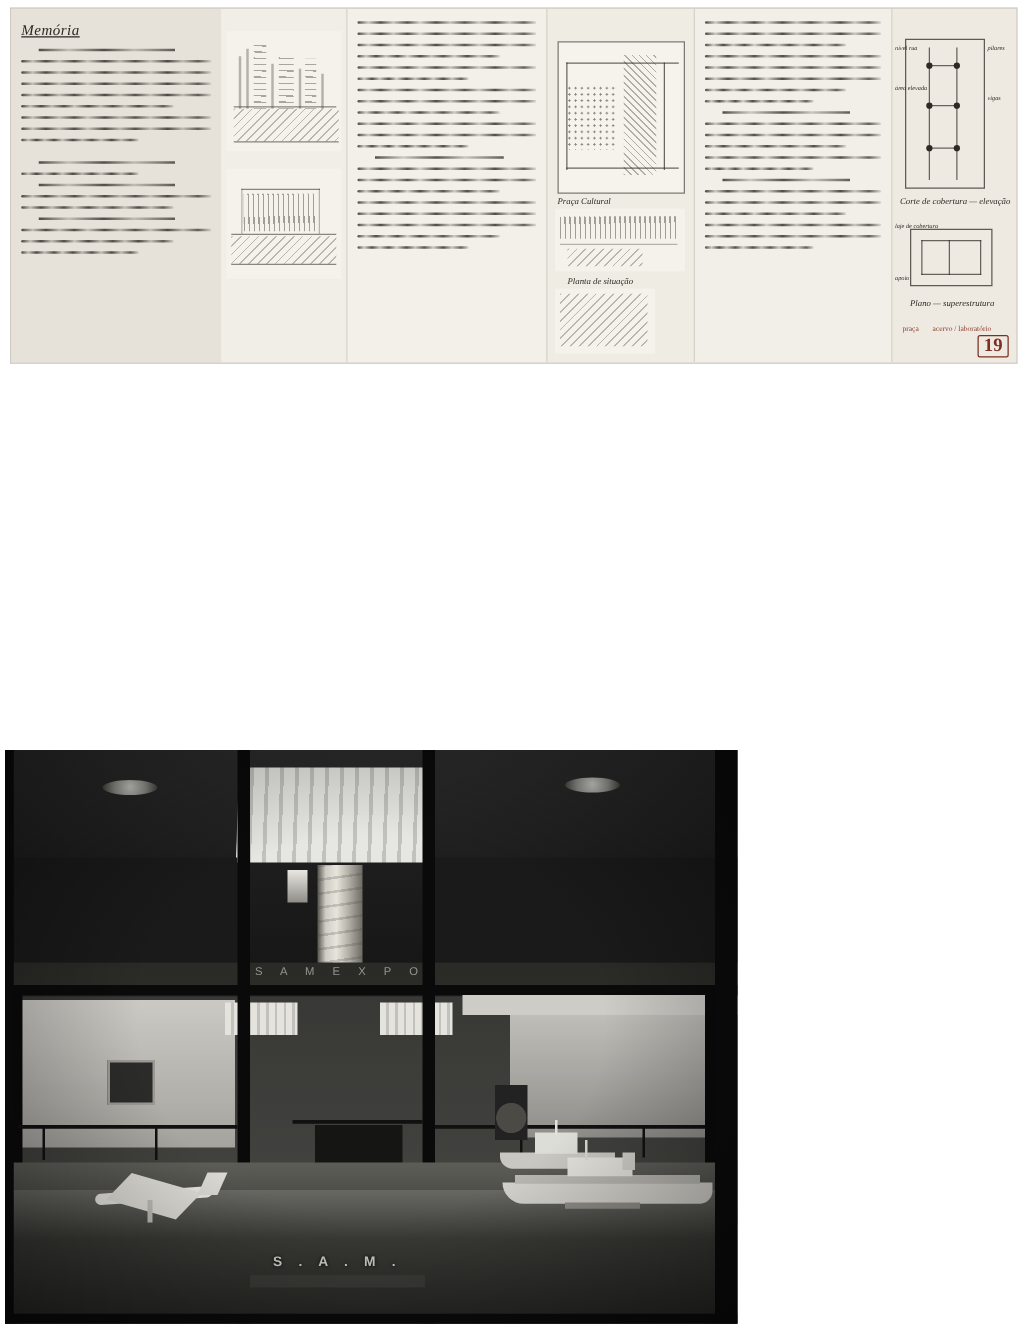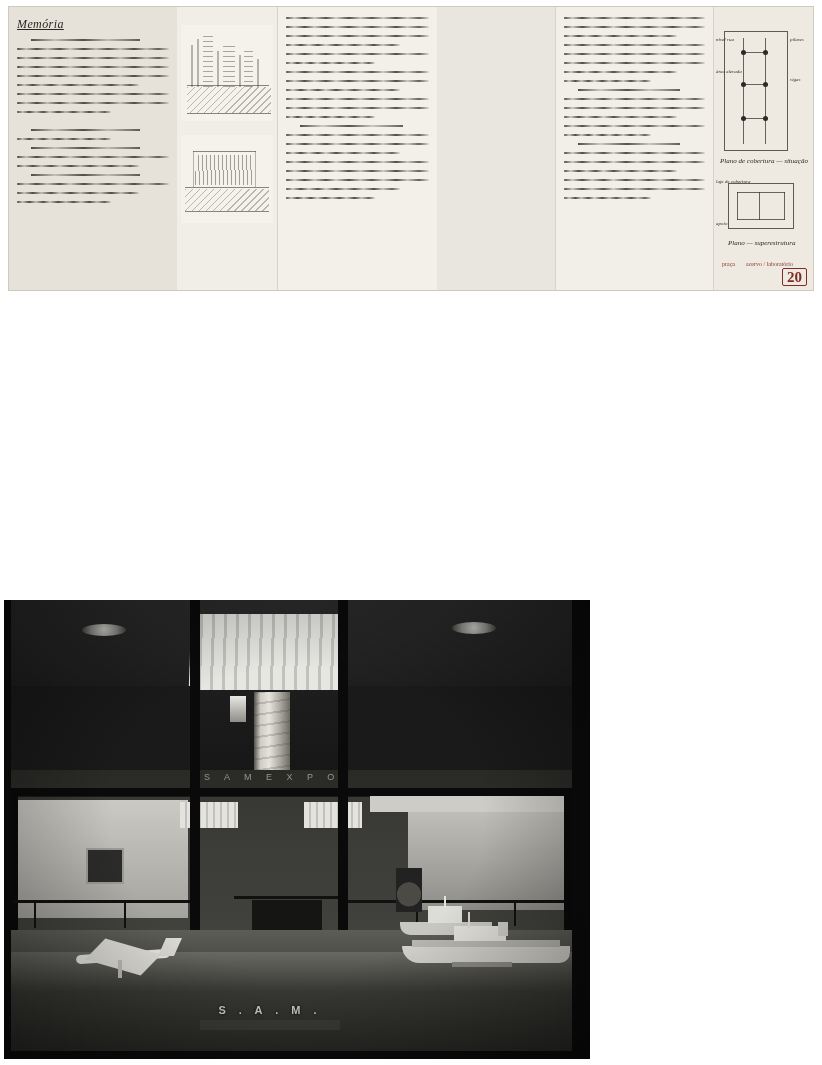--- a/index.html
+++ b/index.html
@@ -301,20 +301,40 @@
         <div class="line"></div>
         <div class="line mid"></div>
       <div class="line"></div>
         <div class="line"></div>
         <div class="line"></div>
       <div class="line mid"></div>
         <div class="line short"></div>
     </div>
   </div>
 
+  <div class="panel p4">
+    <div class="plan-box" style="left:8px; top:26px; width:100px; height:120px;">
+      <div class="dot-field" style="left:6px; top:34px; width:40px; height:52px;"></div>
+      <div class="plan-fill" style="left:52px; top:10px; width:26px; height:96px;"></div>
+      <div class="diag-line" style="left:6px; top:100px; width:90px; height:1px;"></div>
+      <div class="diag-line" style="left:6px; top:16px; width:90px; height:1px;"></div>
+      <div class="diag-line" style="left:84px; top:16px; width:1px; height:86px;"></div>
+      <div class="diag-line" style="left:6px; top:16px; width:1px; height:86px;"></div>
+    </div>
+    <div class="diag-cap" style="left:8px; top:150px;">Praça Cultural</div>
+    <div class="diag-cap" style="left:16px; top:214px;">Planta de situação</div>
+    <div class="sketch" style="left:6px; top:160px; width:104px; height:50px;">
+      <div class="sk-hatch" style="left:4px; top:6px; width:94px; height:18px;"></div>
+      <div class="sk-ink thin" style="left:4px; top:28px; width:94px; height:1px;"></div>
+      <div class="sk-diag" style="left:10px; top:32px; width:60px; height:14px;"></div>
+    </div>
+    <div class="sketch" style="left:6px; top:224px; width:80px; height:52px;">
+      <div class="sk-diag" style="left:4px; top:4px; width:70px; height:42px;"></div>
+    </div>
+  </div>
 
   <div class="panel p5">
     <div class="hw" style="top:10px;">
       <div class="line"></div>
         <div class="line"></div>
         <div class="line mid"></div>
       <div class="line"></div>
         <div class="line"></div>
         <div class="line"></div>
       <div class="line mid"></div>
@@ -347,37 +367,37 @@
       <div class="diag-node" style="left:16px; top:84px;"></div>
       <div class="diag-node" style="left:38px; top:84px;"></div>
       <div class="diag-line" style="left:18px; top:20px; width:22px; height:1px;"></div>
       <div class="diag-line" style="left:18px; top:52px; width:22px; height:1px;"></div>
       <div class="diag-line" style="left:18px; top:86px; width:22px; height:1px;"></div>
     </div>
     <div class="diag-label" style="left:2px; top:30px;">nível rua</div>
     <div class="diag-label" style="left:2px; top:62px;">área elevada</div>
     <div class="diag-label" style="left:76px; top:30px;">pilares</div>
     <div class="diag-label" style="left:76px; top:70px;">vigas</div>
-    <div class="diag-cap" style="left:6px; top:150px;">Plano de cobertura — situação</div>
+    <div class="diag-cap" style="left:6px; top:150px;">Corte de cobertura — elevação</div>
 
     <div class="diag-rect" style="left:14px; top:176px; width:64px; height:44px;">
       <div class="diag-line" style="left:8px; top:8px; width:48px; height:1px;"></div>
       <div class="diag-line" style="left:8px; top:8px; width:1px; height:28px;"></div>
       <div class="diag-line" style="left:55px; top:8px; width:1px; height:28px;"></div>
       <div class="diag-line" style="left:8px; top:35px; width:48px; height:1px;"></div>
       <div class="diag-line" style="left:30px; top:8px; width:1px; height:28px;"></div>
     </div>
     <div class="diag-label" style="left:2px; top:172px;">laje de cobertura</div>
     <div class="diag-label" style="left:2px; top:214px;">apoio</div>
     <div class="diag-cap" style="left:14px; top:232px;">Plano — superestrutura</div>
     <div class="red-mark" style="left:8px; top:254px;">praça</div>
     <div class="red-mark" style="left:32px; top:254px;">acervo / laboratório</div>
   </div>
 
-  <div class="sheet-number">20</div>
+  <div class="sheet-number">19</div>
 </div>
 
 <div id="photo">
 
   <div class="ph ceil"></div>
   <div class="ph ceil-slat" style="left:186px; top:14px; width:150px; height:76px; transform:skewX(-2deg);"></div>
   <div class="ph downlight" style="left:78px; top:24px; width:44px; height:12px;"></div>
   <div class="ph downlight" style="left:448px; top:22px; width:44px; height:12px;"></div>
   <div class="ph dark" style="left:0; top:86px; width:186px; height:84px; background:#1a1a1a;"></div>
   <div class="ph dark" style="left:336px; top:86px; width:250px; height:84px; background:#1a1a1a;"></div>

